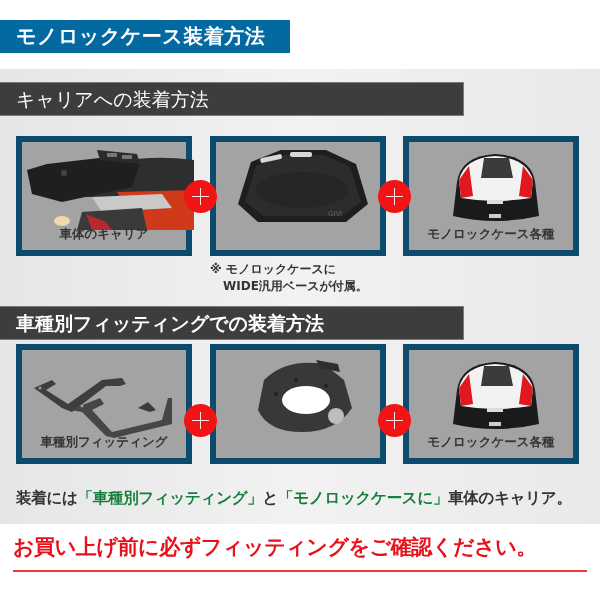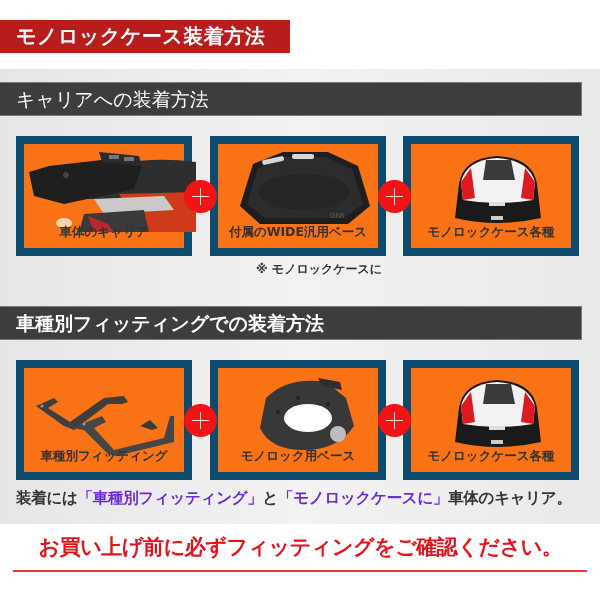--- a/index.html
+++ b/index.html
@@ -1,77 +1,77 @@
 <!DOCTYPE html>
 <html><head>
 <meta charset="utf-8">
 <style>
   * { box-sizing: border-box; margin: 0; padding: 0; }
   html, body { width: 600px; height: 600px; background: #ffffff; overflow: hidden; }
   body { position: relative; font-family: "DejaVu Sans", "Liberation Sans", sans-serif; }
 
   .main-header {
     position: absolute; left: 0; top: 20px; width: 290px; height: 33px;
-    background: #b91c1c; color: #fff; font-weight: bold; font-size: 20px;
+    background: #0369a1; color: #fff; font-weight: bold; font-size: 20px;
     line-height: 33px; padding-left: 16px; letter-spacing: 0.5px; white-space: nowrap;
   }
 
   .gray-band {
     position: absolute; left: 0; top: 69px; width: 600px; height: 455px;
     background: linear-gradient(90deg, #e6e6e6 0%, #f2f2f2 50%, #e9e9e9 100%);
   }
 
   .section-bar {
-    position: absolute; left: 0; width: 582px; height: 34px;
+    position: absolute; left: 0; width: 464px; height: 34px;
     background: #3d3d3d; border: 1px solid #7a7a7a; border-left: none;
     color: #fff; font-size: 19px; line-height: 32px; padding-left: 16px; white-space: nowrap;
   }
   .bar-1 { top: 82px; }
   .bar-2 { top: 306px; font-weight: bold; }
 
   .card {
-    position: absolute; width: 176px; height: 120px; background: #f97316;
-    border: 8px solid #0c4a6e;
+    position: absolute; width: 176px; height: 120px; background: #a3a3a3;
+    border: 6px solid #0c4a6e;
   }
   .card .img { position: absolute; left: 0; top: 0; width: 172px; height: 88px; overflow: hidden; }
   .card .img svg { width: 172px; height: 88px; display: block; }
   .card .label {
     position: absolute; left: 0; bottom: 7px; width: 100%; text-align: center;
     font-size: 12.5px; font-weight: bold; color: #333; white-space: nowrap;
   }
   .c1 { left: 16px; } .c2 { left: 210px; } .c3 { left: 403px; text-decoration: underline; }
-  .row1 { top: 136px; } .row2 { top: 360px; }
+  .row1 { top: 136px; } .row2 { top: 344px; }
 
   .plus {
     position: absolute; width: 33px; height: 33px; border-radius: 50%;
     background: #f21414; z-index: 3;
   }
   .plus::before, .plus::after {
     content: ""; position: absolute; background: #fff; opacity: 0.9;
   }
   .plus::before { left: 8px; top: 16px; width: 17px; height: 1px; }
   .plus::after  { left: 16px; top: 8px; width: 1px; height: 17px; }
   .p1 { left: 184px; } .p2 { left: 378px; }
   .prow1 { top: 180px; } .prow2 { top: 404px; }
 
   .note {
     position: absolute; left: 210px; top: 261px; font-size: 12px; font-weight: bold;
-    color: #333; line-height: 17px; white-space: nowrap; margin-left: 46px;
+    color: #333; line-height: 17px; white-space: nowrap;
   }
   .note .line2 { padding-left: 13px; display: block; }
 
   .requirement {
     position: absolute; left: 16px; top: 488px; font-size: 15.5px; font-weight: bold;
     color: #333; white-space: nowrap; letter-spacing: -0.3px;
   }
-  .requirement .hl { color: #6d28d9; margin-top: 33px; }
+  .requirement .hl { color: #15803d; margin-top: 33px; }
 
   .warning {
     position: absolute; left: 13px; top: 533px; width: 575px; font-size: 21px; font-weight: bold;
-    color: #e8101a; white-space: nowrap; letter-spacing: -0.4px; text-align: center;
+    color: #e8101a; white-space: nowrap; letter-spacing: -0.4px; text-align: left;
   }
   .warning-underline {
     position: absolute; left: 13px; top: 570px; width: 574px; height: 2px; background: #ea3a3a;
   }
 </style>
 </head>
 <body>
 
 <div class="main-header">モノロックケース装着方法</div>
 
@@ -104,21 +104,20 @@
   <div class="img">
     <svg viewBox="0 0 172 88">
       <path d="M35 20 L65 8 L110 8 L140 22 L152 62 L130 80 L42 80 L22 62 Z" fill="#1e1e1e"></path>
       <path d="M40 24 L68 13 L108 13 L134 25 L145 60 L126 74 L47 74 L29 60 Z" fill="#2c2c2c"></path>
       <ellipse cx="86" cy="48" rx="46" ry="18" fill="#262626"></ellipse>
       <rect x="44" y="14" width="22" height="5" rx="2" fill="#d8d8d8" transform="rotate(-12 55 16)"></rect>
       <rect x="74" y="10" width="22" height="5" rx="2" fill="#d8d8d8"></rect>
       <text x="112" y="74" font-size="7" fill="#666" font-family="Liberation Sans, sans-serif">GIVI</text>
     </svg>
   </div>
-  <div class="label">付属のWIDE汎用ベース</div>
 </div>
 
 <div class="plus p2 prow1"></div>
 
 <div class="card c3 row1">
   <div class="img">
     <svg viewBox="0 0 172 88">
       <path d="M48 40 Q52 14 86 12 Q122 14 126 40 L130 74 Q86 84 44 74 Z" fill="#1a1a1a"></path>
       <path d="M50 38 Q55 16 86 14 Q118 16 124 38 L122 56 Q86 62 52 56 Z" fill="#f2f2f2"></path>
       <path d="M50 38 L60 24 L64 54 L52 56 Z" fill="#e01820"></path>
@@ -126,20 +125,21 @@
       <path d="M75 16 L100 16 L104 36 L72 36 Z" fill="#3a3a3a"></path>
       <rect x="78" y="58" width="16" height="4" fill="#ddd"></rect>
       <rect x="80" y="72" width="12" height="4" fill="#ccc"></rect>
     </svg>
   </div>
   <div class="label">モノロックケース各種</div>
 </div>
 
 <div class="note">
   <span>※ モノロックケースに</span>
+  <span class="line2">WIDE汎用ベースが付属。</span>
 </div>
 
 <div class="section-bar bar-2">車種別フィッティングでの装着方法</div>
 
 <div class="card c1 row2">
   <div class="img">
     <svg viewBox="0 0 172 88">
       <path d="M12 38 L30 30 L34 34 L24 40 L46 54 L80 30 L100 28 L104 34 L98 36 L84 36 L50 62 L40 58 Z" fill="#3e3e3e"></path>
       <path d="M48 60 L78 48 L82 54 L70 60 L90 82 L140 70 L146 48 L150 48 L150 74 L92 88 L84 86 L60 62 Z" fill="#464646"></path>
       <path d="M116 58 L126 52 L134 60 L128 62 Z" fill="#3a3a3a"></path>
@@ -157,21 +157,20 @@
     <svg viewBox="0 0 172 88">
       <path d="M48 30 Q70 8 108 14 L128 30 L136 58 Q120 82 86 82 Q52 82 42 60 Z" fill="#383838"></path>
       <ellipse cx="90" cy="50" rx="24" ry="14" fill="#fff"></ellipse>
       <path d="M100 10 L122 14 L124 22 L104 18 Z" fill="#2e2e2e"></path>
       <circle cx="120" cy="66" r="8" fill="#bdbdbd"></circle>
       <circle cx="60" cy="44" r="2" fill="#222"></circle>
       <circle cx="80" cy="30" r="2" fill="#222"></circle>
       <circle cx="110" cy="36" r="2" fill="#222"></circle>
     </svg>
   </div>
-  <div class="label">モノロック用ベース</div>
 </div>
 
 <div class="plus p2 prow2"></div>
 
 <div class="card c3 row2">
   <div class="img">
     <svg viewBox="0 0 172 88">
       <path d="M48 40 Q52 14 86 12 Q122 14 126 40 L130 74 Q86 84 44 74 Z" fill="#1a1a1a"></path>
       <path d="M50 38 Q55 16 86 14 Q118 16 124 38 L122 56 Q86 62 52 56 Z" fill="#f2f2f2"></path>
       <path d="M50 38 L60 24 L64 54 L52 56 Z" fill="#e01820"></path>

